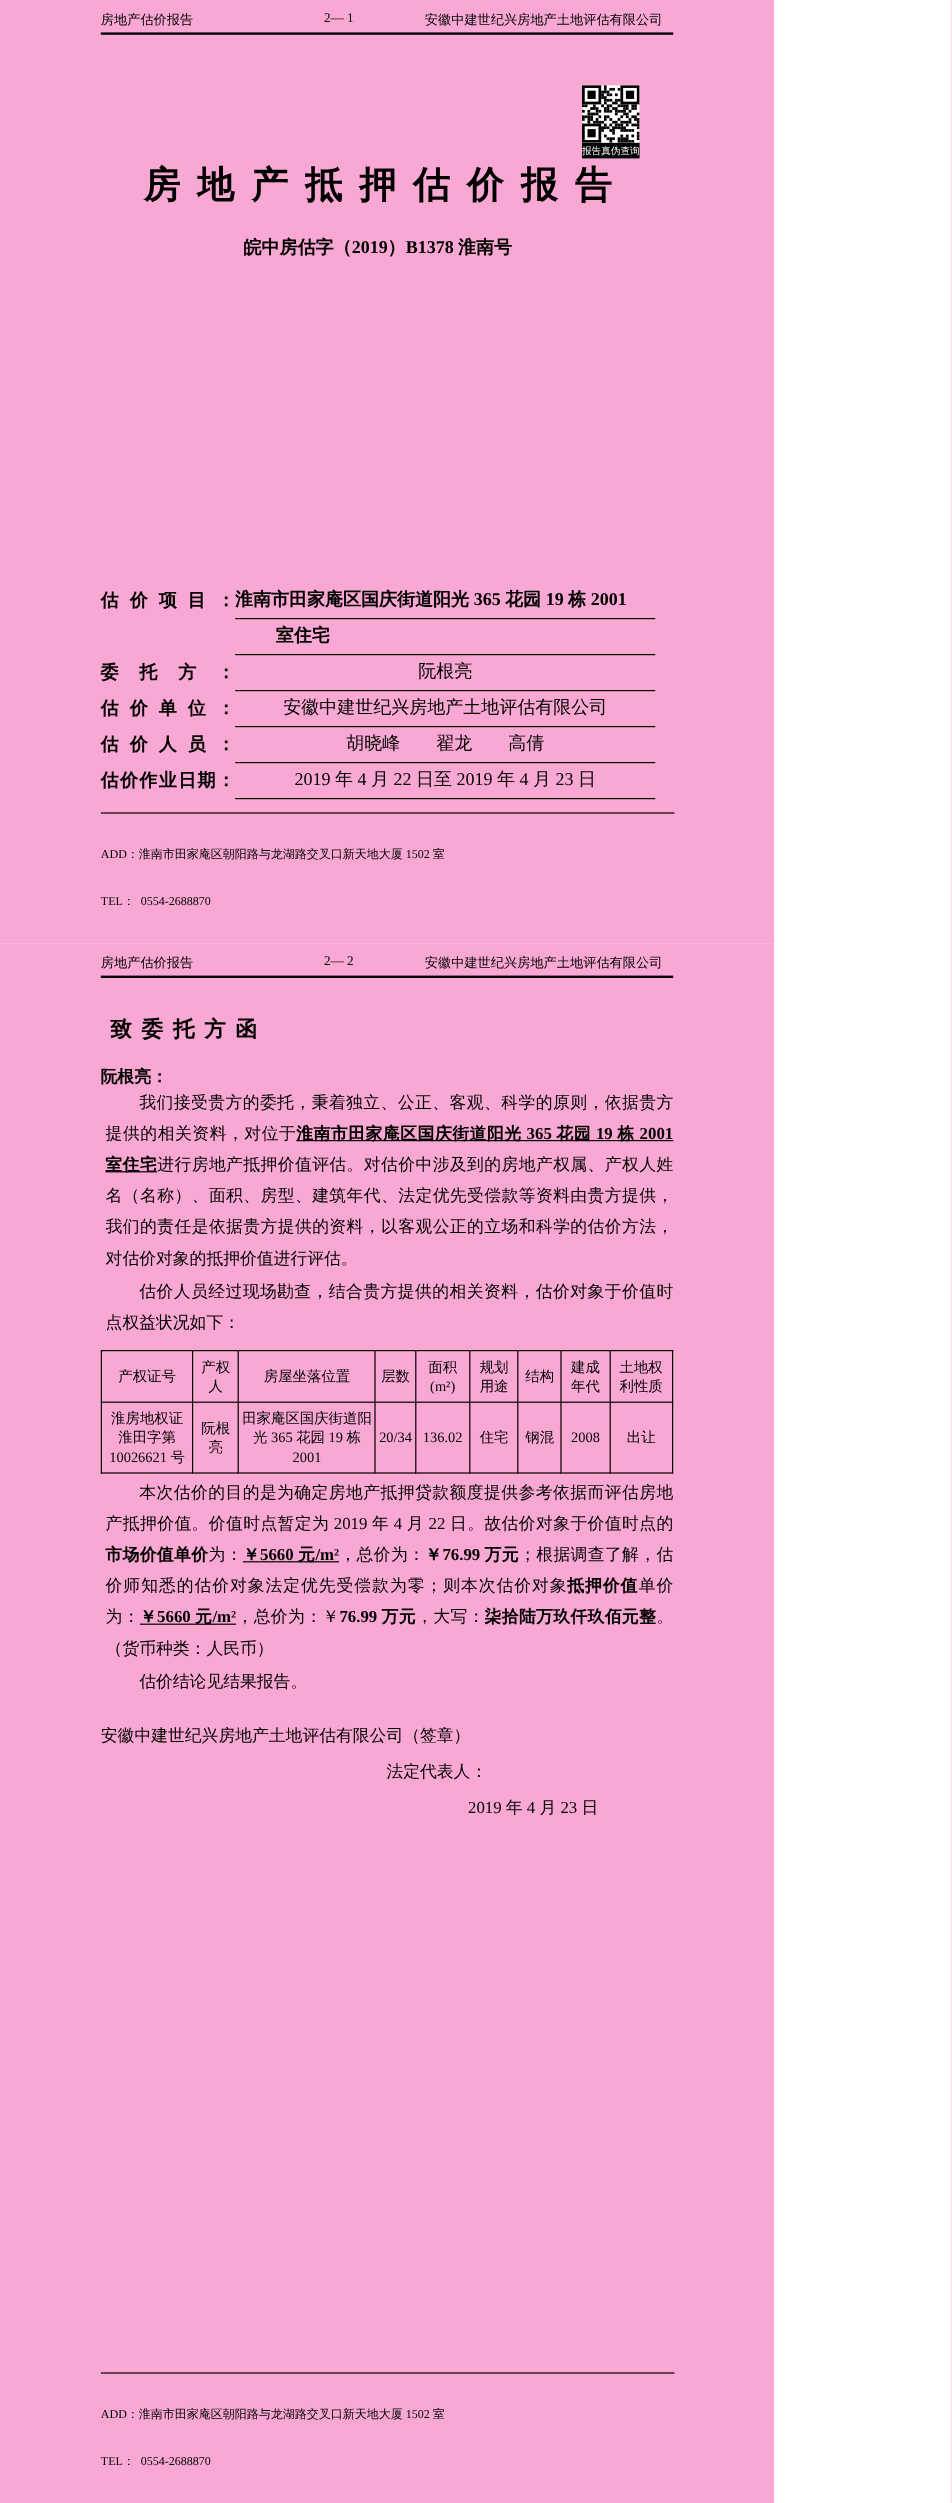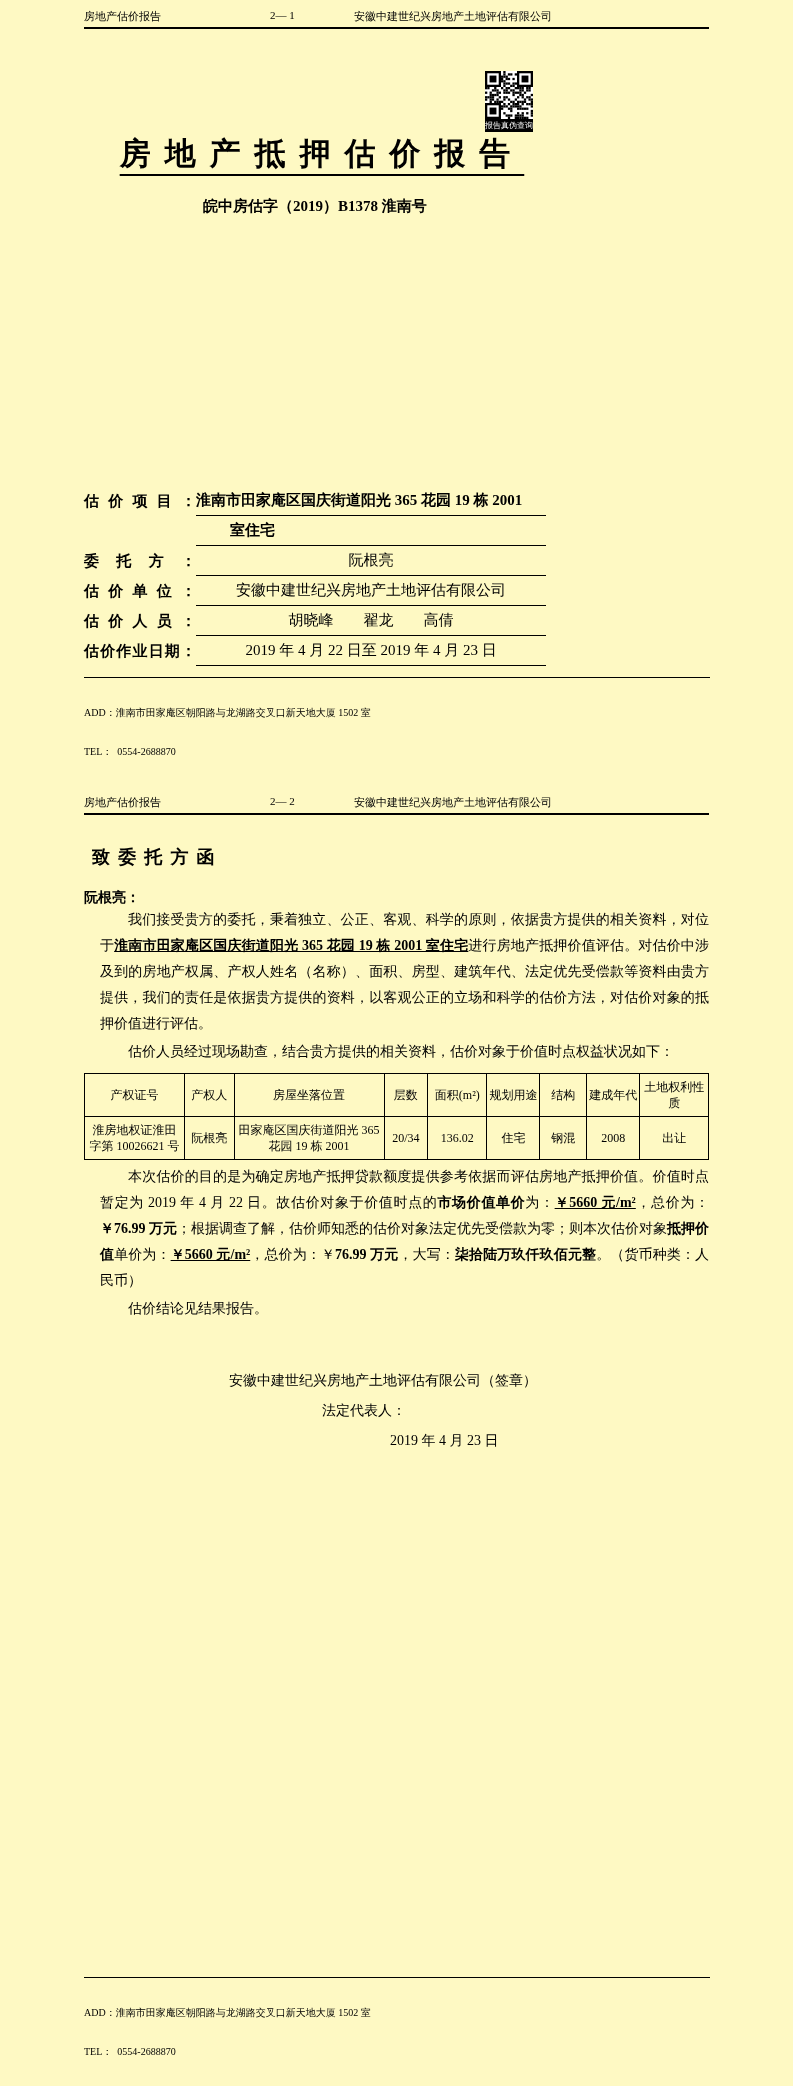--- a/index.html
+++ b/index.html
@@ -1,70 +1,70 @@
 <!DOCTYPE html>
 <html><head>
 <meta charset="utf-8">
 <style>
   * { box-sizing: border-box; }
   html,body { margin:0; padding:0; }
   body {
     width:793px; height:2086px; background:#ffffff; color:#000;
     font-family:"Liberation Serif","DejaVu Serif",serif;
   }
-  .page { position:relative; width:793px; overflow:hidden; background:#fef9c3; }
+  .page { position:relative; width:645px; overflow:hidden; background:#f9a8d4; }
   .p1 { height:786px; }
   .p2 { height:1300px; }
 
   
   .doc-header { position:relative; margin:0 84px; height:29px; border-bottom:2px solid #000; font-size:11px; }
   .h-doc  { position:absolute; left:0;    top:9px; white-space:nowrap; }
   .h-page { position:absolute; left:186px; top:9px; white-space:nowrap; }
   .h-co   { position:absolute; left:270px; top:9px; white-space:nowrap; }
 
   
   .qr-wrap { position:absolute; left:485px; top:71px; width:48px; }
   .qr-svg  { display:block; width:48px; height:48px; }
   .qr-label{ background:#000; color:#fff; font-size:8px; line-height:13px; text-align:center; white-space:nowrap; }
 
   
   .cover { width:462px; margin-left:84px; }
   .cover-title {
     margin-top:104px; font-size:31px; font-weight:bold; text-align:center;
     letter-spacing:0.45em; text-indent:0.45em;
-    text-decoration:underline; text-underline-offset:10px; text-decoration-thickness:2px;
+    text-underline-offset:10px; text-decoration-thickness:2px;
     white-space:nowrap;
   }
   .cover-sub { margin-top:22px; font-size:15px; font-weight:bold; text-align:center; white-space:nowrap; }
   .fields { margin-top:270px; }
   .frow { display:flex; height:30px; }
   .flabel { width:112px; flex:none; font-size:15px; font-weight:bold; line-height:30px; text-align-last:justify; }
   .fval { flex:1; border-bottom:1px solid #000; font-size:15px; line-height:29px; text-align:center; white-space:pre; overflow:hidden; }
   .fval.left { text-align:left; }
   .fval.bold { font-weight:bold; }
   .fval.ind { padding-left:34px; }
 
   
   .pfoot { position:absolute; left:84px; right:83px; bottom:2px; border-top:1px solid #000; padding-top:2px; font-size:10px; line-height:13px; white-space:pre-wrap; }
 
   
   .letter-content { margin:0 84px; }
   .l-title { margin-top:30px; font-size:18px; font-weight:bold; letter-spacing:0.45em; text-indent:0.45em; }
   .salut { margin-top:20px; font-size:14px; font-weight:bold; }
-  .para { margin:0 0 2px 16px; font-size:14px; line-height:26px; text-align:justify; text-indent:2em; }
+  .para { margin:0 0 2px 4px; font-size:14px; line-height:26px; text-align:justify; text-indent:2em; }
   .para .b { font-weight:bold; }
   .para .u { text-decoration:underline; }
 
   .rtable { width:100%; border-collapse:collapse; table-layout:fixed; margin:8px 0 4px 0; }
   .rtable th, .rtable td {
     border:1px solid #000; font-size:12px; font-weight:normal; text-align:center;
     vertical-align:middle; padding:5px 2px; line-height:16px; overflow-wrap:break-word;
   }
 
-  .closing { margin-top:44px; font-size:14px; line-height:30px; }
+  .closing { margin-top:17px; font-size:14px; line-height:30px; }
   .c-co   { text-align:right; padding-right:172px; white-space:nowrap; }
   .c-rep  { margin-left:238px; }
   .c-date { margin-left:306px; }
 </style>
 </head>
 <body>
 
 <div class="page p1">
 
   <div class="doc-header">

